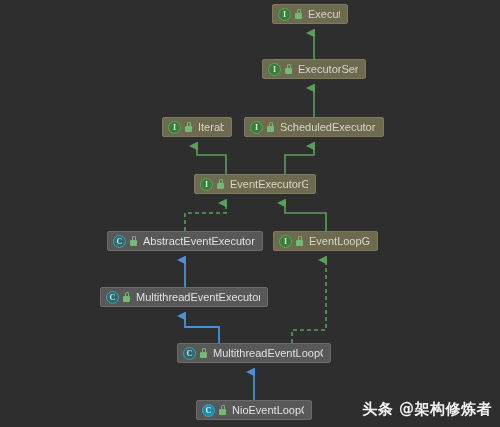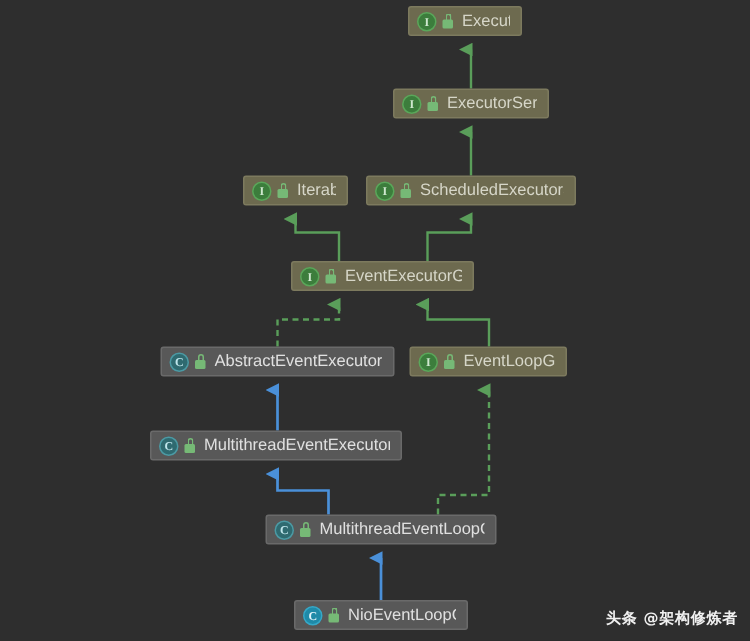--- a/index.html
+++ b/index.html
@@ -99,21 +99,21 @@
     border-bottom: none;
     border-radius: 3px 3px 0 0;
     box-sizing: border-box;
   }
   .nlabel { flex: 0 1 auto; overflow: hidden; }
   .watermark {
     position: absolute;
     right: 8px;
     bottom: 8px;
     color: #f0f0f0;
-    font-size: 10px;
+    font-size: 15px;
     font-weight: bold;
     font-family: "DejaVu Sans", sans-serif;
     letter-spacing: 0.5px;
     z-index: 9;
   }
 </style>
 </head>
 <body>
 
 <div id="canvas">

